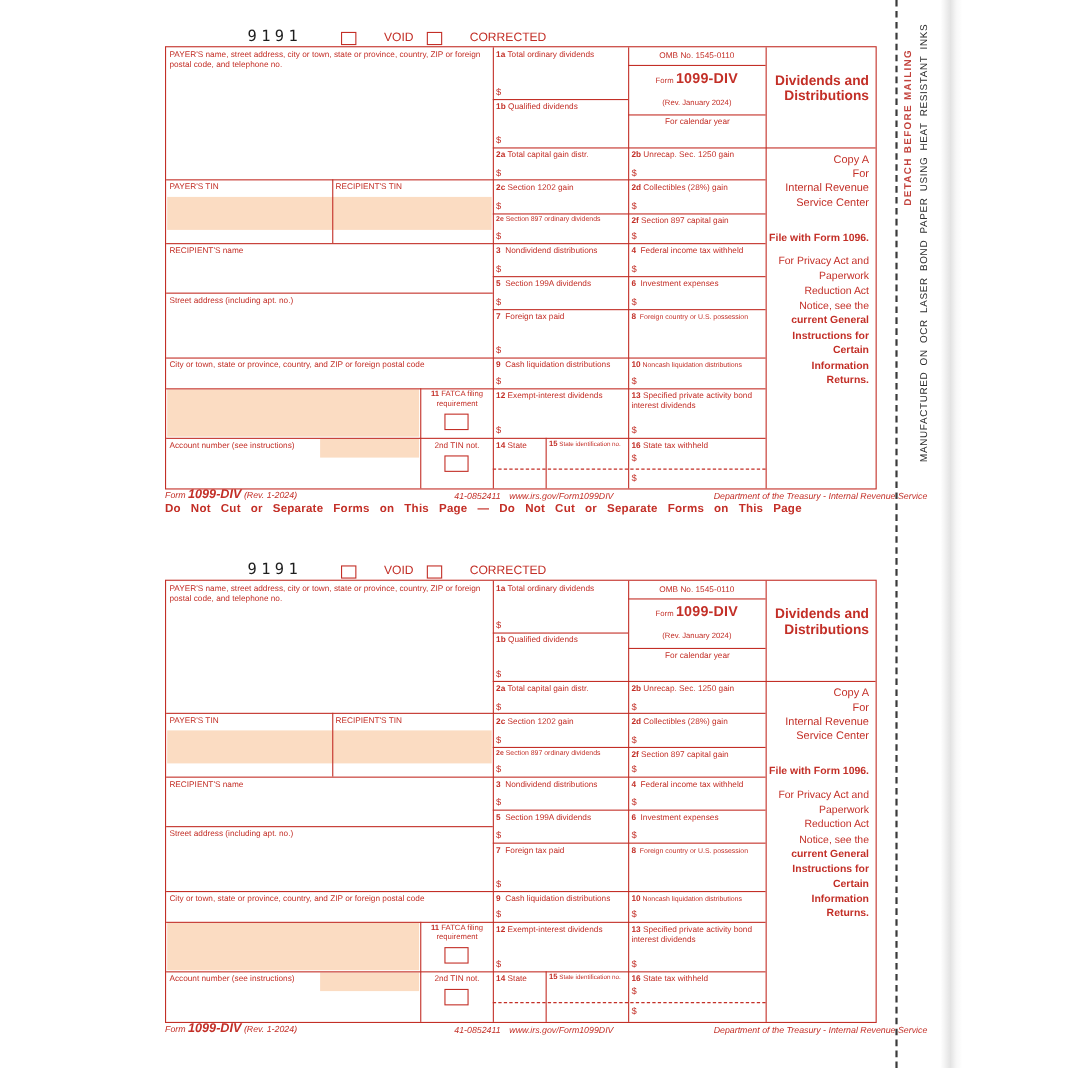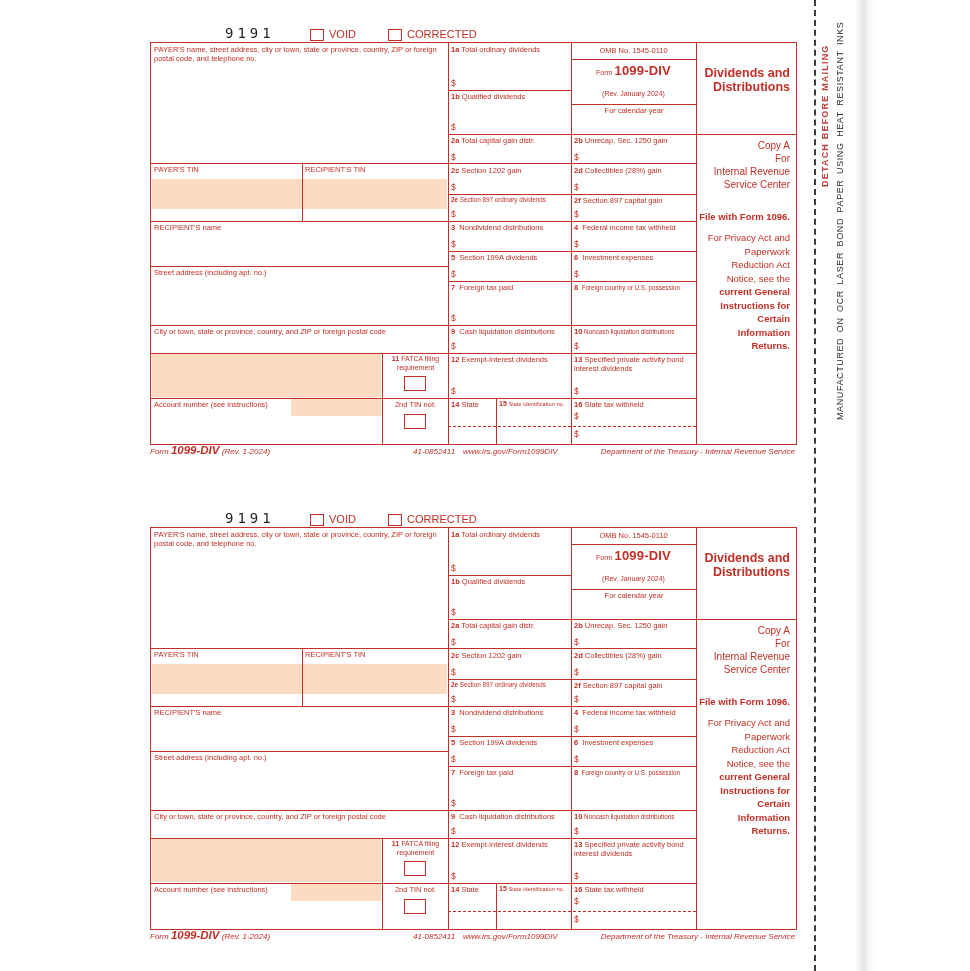--- a/index.html
+++ b/index.html
@@ -3,28 +3,28 @@
 <meta charset="utf-8">
 <style>
   :root{
     --red:#c32f27;
     --peach:#fbdcc2;
     --ink:#1f1f1f;
   }
   html,body{margin:0;padding:0;background:#fff;}
   .sheet{position:relative;width:970px;height:971px;background:#fff;overflow:hidden;
          font-family:"Liberation Sans",sans-serif;color:var(--red);}
-  .form-copy{position:absolute;left:150px;top:25px;width:645px;height:435px;}
+  .form-copy{position:absolute;left:150px;top:25px;width:645px;height:435px;padding-left:48px;}
   #copy-2{top:510px;}
 
   
   .code{position:absolute;left:75px;top:0;font-family:"DejaVu Sans Mono",monospace;
         font-size:14px;letter-spacing:4px;color:var(--ink);}
   .hdr-cb{position:absolute;top:4px;width:12px;height:10px;border:1.6px solid var(--red);background:#fff;}
-  .hdr-lbl{position:absolute;top:3px;font-size:11px;color:var(--red);}
+  .hdr-lbl{position:absolute;top:3px;font-size:11px;color:var(--red);margin-left:20px;}
 
   
   .grid{position:absolute;left:0;top:17px;width:645px;height:401px;border:1.2px solid var(--red);background:#fff;}
   .hl{position:absolute;height:1px;background:var(--red);z-index:3;}
   .vl{position:absolute;width:1px;background:var(--red);z-index:3;}
   .hdash{position:absolute;border-top:1px dashed var(--red);height:0;z-index:3;}
   .shade{position:absolute;background:var(--peach);z-index:0;}
 
   .cell{position:absolute;font-size:7.5px;line-height:1.22;color:var(--red);z-index:1;}
   .cell .lbl{padding:2px 2px 0 3px;display:block;}
@@ -261,20 +261,21 @@
     <div class="foot" style="left:0">
       <span>Form</span>
       <span class="fn">1099-DIV</span>
       <span>(Rev. 1-2024)</span>
     </div>
     <div class="foot" style="left:263px;top:422px">41-0852411</div>
     <div class="foot" style="left:313px;top:422px">www.irs.gov/Form1099DIV</div>
     <div class="foot" style="right:0;top:422px">Department of the Treasury - Internal Revenue Service</div>
   </div>
 
+  <div class="cut-line">Do Not Cut or Separate Forms on This Page — Do Not Cut or Separate Forms on This Page</div>
 
   <div class="perforation"></div>
   <div class="v-note v-red">DETACH BEFORE MAILING</div>
   <div class="v-note v-black">MANUFACTURED ON OCR LASER BOND PAPER USING HEAT RESISTANT INKS</div>
   <div class="edge-shadow"></div>
 
 <div class="form-copy" id="copy-2">
 
     <span class="code">9191</span>
     <span class="hdr-cb" style="left:160px"></span>

